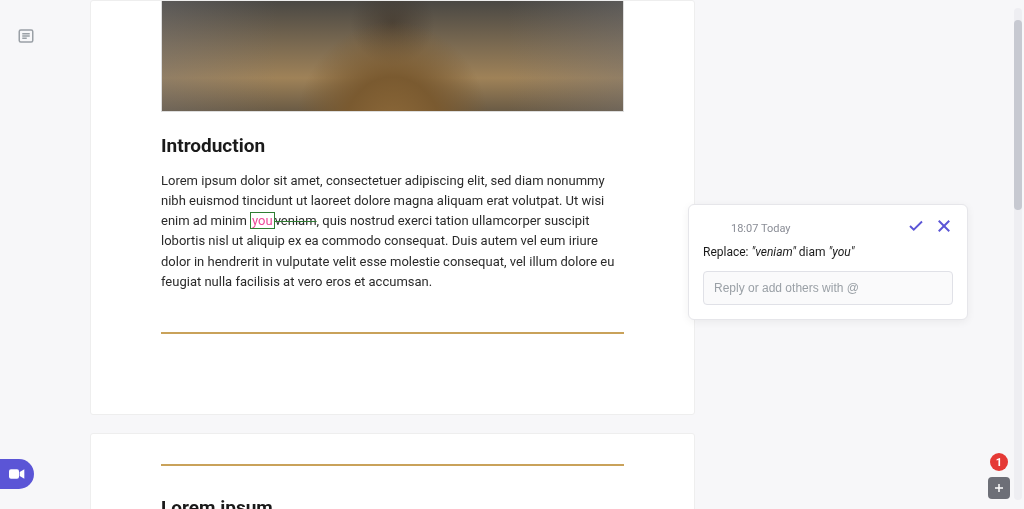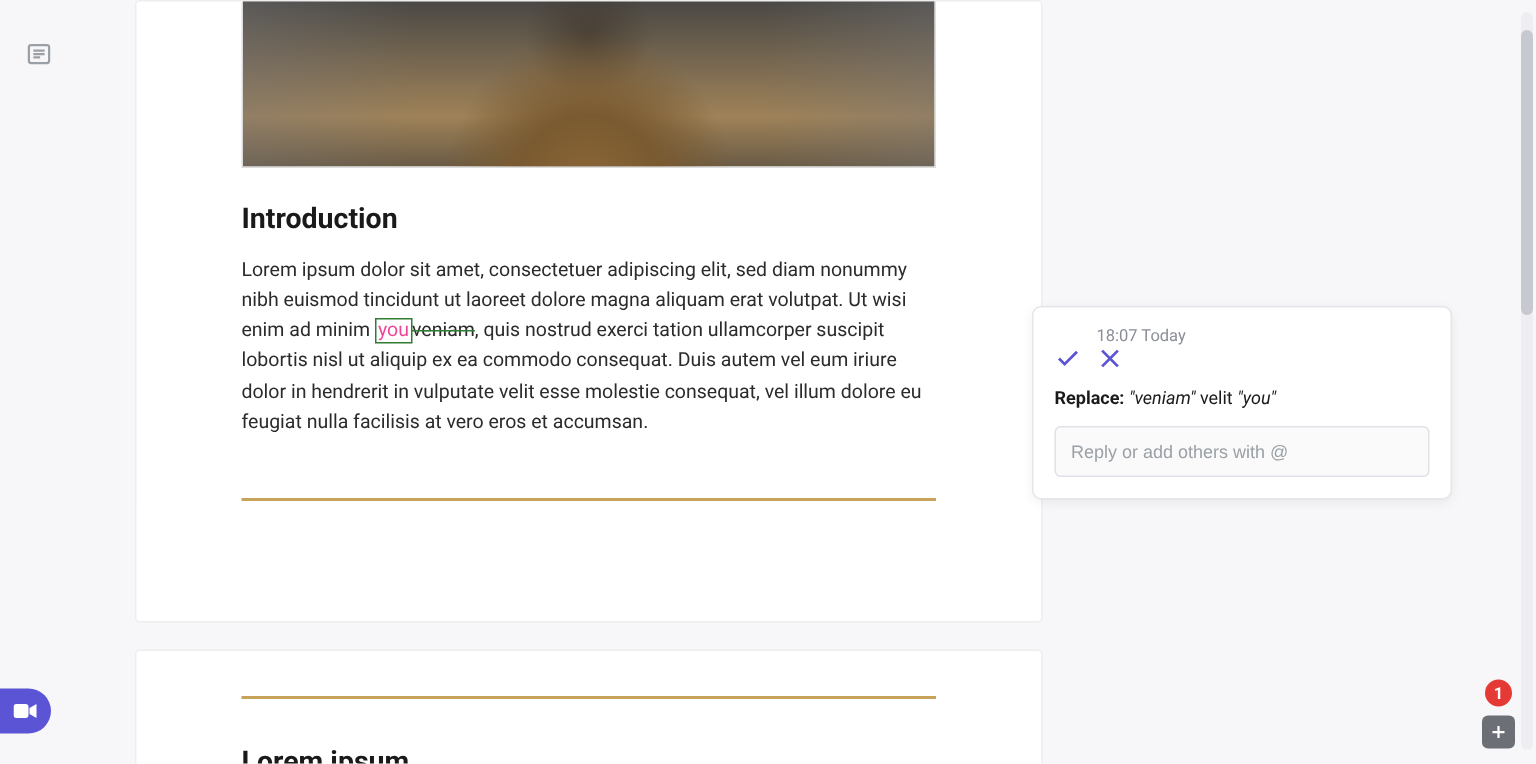--- a/index.html
+++ b/index.html
@@ -25,29 +25,29 @@
   .track-ins { color:#ec4899; border:1px solid #2e7d32; padding:0 1px; }
   .track-del { text-decoration:line-through; text-decoration-color:#2e7d32; text-decoration-thickness:1px; }
   hr.gold { border:none; border-top:2px solid #c9a25a; margin:40px 0; }
 
   
   .vscroll { position:absolute; right:2px; top:8px; width:8px; height:492px; background:#eeeef2; border-radius:4px; }
   .vscroll .thumb { position:absolute; left:0; width:8px; background:#c7c9d1; border-radius:4px; }
 
   
   .comment-card { position:absolute; left:688px; top:204px; width:280px; background:#fff; border:1px solid #e6e6ea; border-radius:6px; box-shadow:0 2px 8px rgba(0,0,0,.06); padding:12px 14px 14px; }
-  .comment-head { display:flex; align-items:flex-start;flex-direction:column; }
+  .comment-head { display:flex; align-items:flex-end; }
   .comment-meta { flex:1; }
   .comment-time { font-size:11px; color:#8a8d96; margin-left:28px; }
   .comment-actions { display:flex; gap:10px; }
   .comment-actions .act { width:18px; height:18px; display:flex; align-items:center; justify-content:center; cursor:pointer; }
   .act-accept { color:#5b55d6; }
   .act-reject { color:#5b55d6; }
   .comment-body { font-size:12px; color:#1a1a1a; margin-top:10px; }
-  .comment-body .lbl { font-weight:700;margin-top:18px; }
+  .comment-body .lbl { font-weight:400;margin-top:18px; }
   .comment-body .quote { font-style:italic; }
   .reply-input { margin-top:12px; width:100%; height:34px; border:1px solid #e0e1e7; border-radius:4px; padding:0 10px; font-size:12px; color:#4d7c0f; background:#fafafb; }
   .reply-input::placeholder { color:#9aa0a6; }
 
   
   .video-pill { position:absolute; left:0; bottom:20px; width:34px; height:30px; background:#5b55d6; border-top-right-radius:16px; border-bottom-right-radius:16px; display:flex; align-items:center; justify-content:center; color:#fff; cursor:pointer; }
   .video-pill svg { width:16px; height:12px; }
 
   
   .br-stack { position:absolute; right:14px; bottom:10px; display:flex; flex-direction:column; align-items:center; gap:6px; }
@@ -100,21 +100,21 @@
         <div class="act act-reject">
           <svg viewBox="0 0 24 24" fill="none" stroke="currentColor" stroke-width="2.5">
               <line x1="5" y1="5" x2="19" y2="19"></line>
               <line x1="19" y1="5" x2="5" y2="19"></line>
             </svg>
         </div>
       </div>
     </div>
     <div class="comment-body">
       <span class="lbl">Replace:</span>
-      <span class="quote">"veniam"</span><span> velit </span><span class="quote">"you"</span>
+      <span class="quote">"veniam"</span><span> diam </span><span class="quote">"you"</span>
     </div>
     <input class="reply-input" placeholder="Reply or add others with @" style="">
   </div>
 
   <div class="vscroll">
     <div class="thumb" style="top:12px;height:190px;"></div>
   </div>
 
   <div class="video-pill">
     <svg viewBox="0 0 24 16" fill="currentColor">

